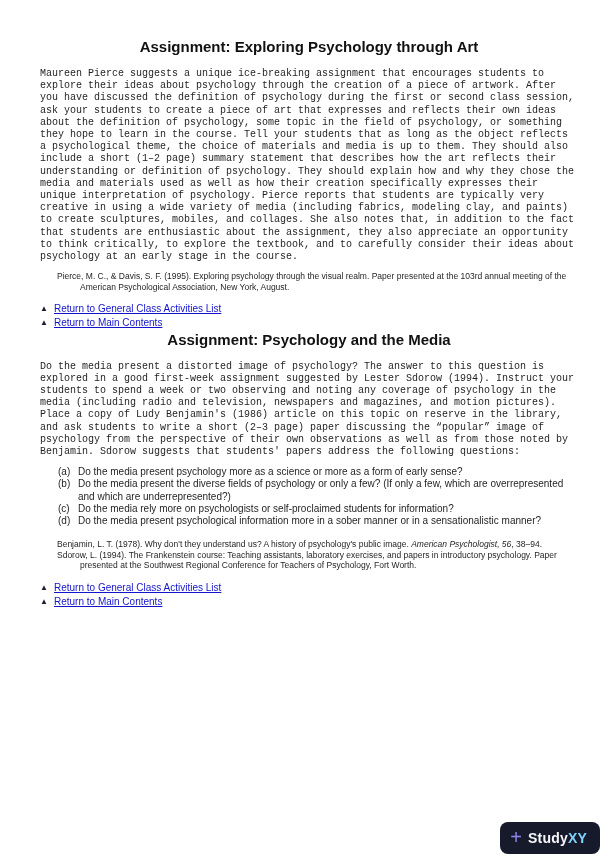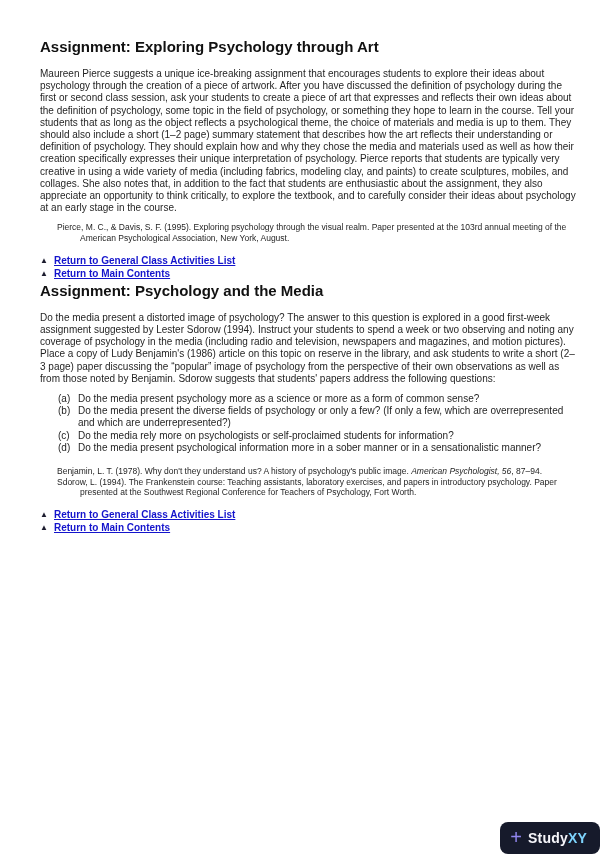--- a/index.html
+++ b/index.html
@@ -12,27 +12,29 @@
     overflow:hidden;
     box-sizing:border-box;
     padding:38px 34px 0 40px;
   }
   h1.sec-heading{
     font-size:15px;
     line-height:17px;
     font-weight:bold;
     color:#111111;
     margin:0 0 13px 0;
+    text-align:center;
   }
   h1.sec-heading.second{}
   p.sec-body{
     font-size:10px;
     line-height:12.2px;
     margin:0 0 8px 0;
     color:#1f1f1f;
+    font-family:Liberation Mono, monospace;
   }
   .citation-block{margin:8px 0 11px 0;}
   .citation{
     font-size:8.5px;
     line-height:10.6px;
     color:#1f1f1f;
     margin-left:17px;
     padding-left:23px;
     text-indent:-23px;
   }
@@ -46,21 +48,21 @@
   }
   .tri{
     color:#1c1c2e;
     font-size:8px;
     width:14px;
     flex:0 0 14px;
     transform:translateY(-1px);
   }
   .return-link-row a{
     color:#1414cc;
-    font-weight:bold;
+    font-weight:normal;
     text-decoration:underline;
     cursor:pointer;
   }
   .qlist{margin:8px 0 12px 0;}
   .qrow{
     display:flex;
     font-size:10px;
     line-height:12.2px;
   }
   .qrow .qlabel{
@@ -119,38 +121,38 @@
     </div>
   </div>
 
   <h1 class="sec-heading second">Assignment: Psychology and the Media</h1>
 
   <p class="sec-body">Do the media present a distorted image of psychology? The answer to this question is explored in a good first-week assignment suggested by Lester Sdorow (1994). Instruct your students to spend a week or two observing and noting any coverage of psychology in the media (including radio and television, newspapers and magazines, and motion pictures). Place a copy of Ludy Benjamin's (1986) article on this topic on reserve in the library, and ask students to write a short (2–3 page) paper discussing the “popular” image of psychology from the perspective of their own observations as well as from those noted by Benjamin. Sdorow suggests that students' papers address the following questions:</p>
 
   <div class="qlist">
     <div class="qrow">
       <span class="qlabel">(a)</span>
-      <span class="qtext">Do the media present psychology more as a science or more as a form of common sense?</span>
+      <span class="qtext">Do the media present psychology more as a science or more as a form of early sense?</span>
     </div>
     <div class="qrow">
       <span class="qlabel">(b)</span>
       <span class="qtext">Do the media present the diverse fields of psychology or only a few? (If only a few, which are overrepresented and which are underrepresented?)</span>
     </div>
     <div class="qrow">
       <span class="qlabel">(c)</span>
       <span class="qtext">Do the media rely more on psychologists or self-proclaimed students for information?</span>
     </div>
     <div class="qrow">
       <span class="qlabel">(d)</span>
       <span class="qtext">Do the media present psychological information more in a sober manner or in a sensationalistic manner?</span>
     </div>
   </div>
 
   <div class="citation-block">
-    <div class="citation"><span>Benjamin, L. T. (1978). Why don't they understand us? A history of psychology's public image. </span><span class="ital">American Psychologist, 56</span><span>, 87–94.</span></div>
+    <div class="citation"><span>Benjamin, L. T. (1978). Why don't they understand us? A history of psychology's public image. </span><span class="ital">American Psychologist, 56</span><span>, 38–94.</span></div>
     <div class="citation"><span>Sdorow, L. (1994). The Frankenstein course: Teaching assistants, laboratory exercises, and papers in introductory psychology. Paper presented at the Southwest Regional Conference for Teachers of Psychology, Fort Worth.</span><span class="ital"></span><span></span></div>
   </div>
 
   <div class="return-links">
     <div class="return-link-row">
       <span class="tri">▲</span>
       <a>Return to General Class Activities List</a>
     </div>
     <div class="return-link-row">
       <span class="tri">▲</span>

